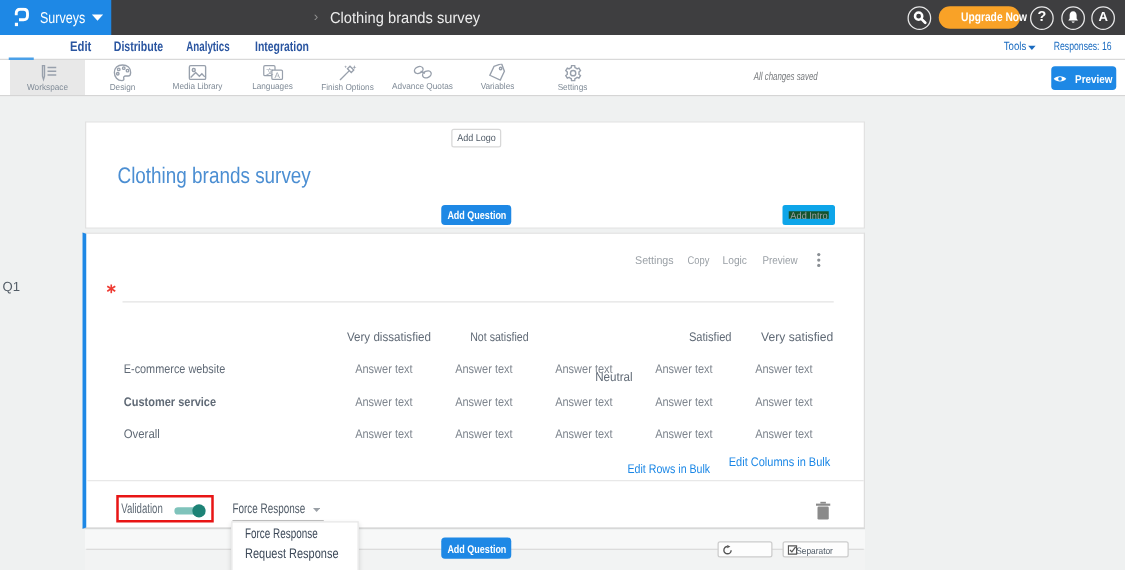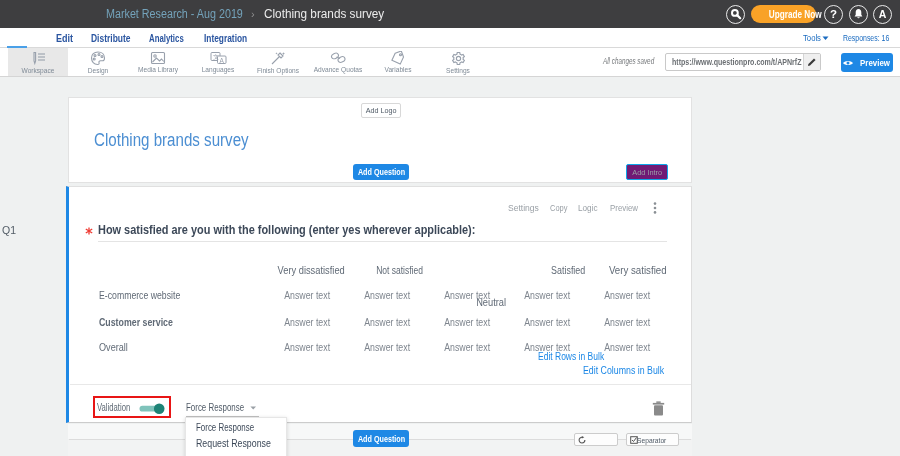--- a/index.html
+++ b/index.html
@@ -33,33 +33,33 @@
 #urlpencil { width:17px; height:16px; background:#efefef; border-left:1px solid #d5d5d5; display:flex; align-items:center; justify-content:center; }
 #previewbtn { left:841px; top:53px; width:52px; height:19px; background:#1e88e5; border-radius:3px; color:#fff; font-size:9px; font-weight:bold; display:flex; align-items:center; justify-content:center; gap:4px; }
 
 
 #q1lbl { left:2px; top:223.5px; font-size:10.5px; color:#525c66; }
 
 #titlecard { left:68px; top:97px; width:624px; height:86px; background:#fff; border:1px solid #e2e2e2; }
 #addlogo { left:361px; top:103px; width:40px; height:15px; background:#fff; border:1px solid #d8d8d8; border-radius:2px; font-size:8px; color:#4f5a66; display:flex; align-items:center; justify-content:center; }
 #stitle { left:94px; top:130px; font-size:18px; color:#4b8ed2; }
 #addq1 { left:353px; top:164px; width:56px; height:16px; background:#1e88e5; border-radius:3px; color:#fff; font-size:9px; font-weight:bold; display:flex; align-items:center; justify-content:center; }
-#addintro { left:626px; top:164px; width:42px; height:16px; background:#701a75; border:1px solid #0ea5e9; border-radius:2px; font-size:8px; color:#9aa0a8; display:flex; align-items:center; justify-content:center; }
+#addintro { left:626px; top:164px; width:42px; height:16px; background:#14532d; border:5px solid #0ea5e9; border-radius:2px; font-size:8px; color:#9aa0a8; display:flex; align-items:center; justify-content:center; }
 
 #qblock { left:66px; top:186px; width:626px; height:237px; background:#fff; border-top:1px solid #e0e0e0; border-right:1px solid #ddd; border-bottom:1px solid #ccc; border-left:3px solid #1e88e5; }
 .qhdr { position:absolute; top:202.5px; font-size:9px; color:#9aa0a6; }
 #qdots { left:653px; top:202px; }
 #qtext { left:98px; top:221.5px; font-size:13.5px; font-weight:bold; color:#3c4858; }
 #qunderline { left:98px; top:241px; width:569px; height:1px; background:#e4e4e4; }
 
 .th { position:absolute; top:264.5px; width:80px; text-align:right; font-size:10px; color:#606a76; }
 .rowlbl { position:absolute; left:99px; font-size:10px; color:#606a76; }
 .ans { position:absolute; width:80px; text-align:center; font-size:10px; color:#7e858e; }
 #addrowlinks { left:98px; top:365px; font-size:10px; color:#1b87e6; }
-#editrows { left:502px; top:351px; font-size:10px; color:#1b87e6;margin-left:36px; }
+#editrows { left:502px; top:370px; font-size:10px; color:#1b87e6; }
 #editcols { left:583px; top:365px; font-size:10px; color:#1b87e6; }
 #vsep { left:70px; top:384px; width:621px; height:1px; background:#e8e8e8; }
 
 #redbox { left:93px; top:396px; width:77.5px; height:22px; border:2.5px solid #e81515; }
 #valtxt { left:97px; top:401px; font-size:11px; color:#5f6a75; }
 #forcetxt { left:186px; top:401px; font-size:11px; color:#4f5a66; }
 #forceline { left:186px; top:415.5px; width:73px; height:1px; background:#c0c0c0; }
 
 #bottomstrip { left:68px; top:424px; width:624px; height:15px; background:#f7f8f8; }
 #bottomstrip2 { left:68px; top:440px; width:624px; height:16px; background:#f2f3f3; }
@@ -70,21 +70,30 @@
 #separator { left:626px; width:53px; }
 
 #dropdown { left:185px; top:417px; width:102px; height:45px; background:#fff; border:1px solid #e6e6e6; box-shadow:0 1px 4px rgba(0,0,0,.15); }
 .dditem { position:absolute; left:196px; font-size:11px; color:#3c4858; }
 </style>
 </head>
 <body>
 <div id="root">
 
   <div class="abs" id="topbar"></div>
-  <div class="abs" style="left:106px; top:7px; font-size:12.5px; color:#74a3bb;"><span class="cx" style="transform:scaleX(0.86);">Market Research - Aug 2019</span></div>
+  <div class="abs" id="pblock">
+    <svg width="15" height="17" viewBox="0 0 15 17" style="margin-left:10px;">
+      <path d="M3 6.2 L3 4.6 Q3 1.4 6.2 1.4 L8.8 1.4 Q12 1.4 12 4.6 L12 6.6 Q12 9.8 8.8 9.8 L5.2 9.8" fill="none" stroke="#fff" stroke-width="2.3"></path>
+      <rect x="1.9" y="12.2" width="2.5" height="2.7" fill="#fff"></rect>
+    </svg>
+    <span style="color:#fff; font-size:12.5px; margin-left:7px;"><span class="cx" style="transform:scaleX(0.8);">Surveys</span></span>
+    <svg width="10" height="6" viewBox="0 0 10 6" style="position:absolute; left:73px; top:11px;">
+        <path d="M0.5 0.5 L9.5 0.5 L5 5.5 Z" fill="#fff"></path>
+      </svg>
+  </div>
   <div class="abs" style="left:251px; top:8px; font-size:11px; color:#909090;">›</div>
   <div class="abs" style="left:264px; top:7px; font-size:12.5px; color:#ececec;"><span class="cx" style="transform:scaleX(0.94);">Clothing brands survey</span></div>
   <div class="circ" style="left:726px;">
     <svg width="12" height="12" viewBox="0 0 12 12">
         <circle cx="4.9" cy="4.9" r="2.9" fill="none" stroke="#fff" stroke-width="2"></circle>
         <line x1="7.1" y1="7.1" x2="10.2" y2="10.2" stroke="#fff" stroke-width="2.2" stroke-linecap="round"></line>
       </svg>
   </div>
   <div class="abs" id="upgrade">
       <span class="cc" style="transform:scaleX(0.82);">Upgrade Now</span>
@@ -172,28 +181,20 @@
     <span class="lbl">Variables</span>
   </div>
   <div class="tool" style="left:428px;">
     <svg width="15" height="15" viewBox="0 0 24 24" fill="none" stroke="#98a0ac" stroke-width="1.8">
       <circle cx="12" cy="12" r="3.4"></circle>
       <path d="M19.4 13.5 a7.8 7.8 0 0 0 0 -3 l2 -1.6 -2 -3.4 -2.4 1 a7.8 7.8 0 0 0 -2.6 -1.5 l-0.4 -2.6 h-4 l-0.4 2.6 a7.8 7.8 0 0 0 -2.6 1.5 l-2.4 -1 -2 3.4 2 1.6 a7.8 7.8 0 0 0 0 3 l-2 1.6 2 3.4 2.4 -1 a7.8 7.8 0 0 0 2.6 1.5 l0.4 2.6 h4 l0.4 -2.6 a7.8 7.8 0 0 0 2.6 -1.5 l2.4 1 2 -3.4 Z"></path>
     </svg>
     <span class="lbl">Settings</span>
   </div>
   <div class="abs" id="savedtxt"><span class="cx" style="transform:scaleX(0.70);">All changes saved</span></div>
-  <div class="abs" id="urlbox">
-    <span class="urltxt"><span class="cx" style="transform:scaleX(0.83);">https://www.questionpro.com/t/APNrfZ</span></span>
-    <span id="urlpencil">
-      <svg width="10" height="10" viewBox="0 0 10 10">
-          <path d="M1 9 L1.4 7 L7 1.4 L8.6 3 L3 8.6 Z" fill="#3a3a3a" stroke="none"></path>
-        </svg>
-    </span>
-  </div>
   <div class="abs" id="previewbtn">
     <svg width="12" height="8" viewBox="0 0 12 8">
         <path d="M1 4 C3 1.2 9 1.2 11 4 C9 6.8 3 6.8 1 4 Z" fill="#fff"></path>
         <circle cx="6" cy="4" r="1.5" fill="#1e88e5"></circle>
       </svg>
     <span class="cc" style="transform:scaleX(0.88);">Preview</span>
   </div>
 
   <div class="abs" id="q1lbl">Q1</div>
 
@@ -219,21 +220,20 @@
       <circle cx="2" cy="6" r="1.3" fill="#8a8f94"></circle>
       <circle cx="2" cy="10.4" r="1.3" fill="#8a8f94"></circle>
     </svg>
   <svg class="abs" style="left:84.5px; top:227px;" width="8" height="8" viewBox="0 0 8 8">
       <g stroke="#ee3b33" stroke-width="1.3">
         <line x1="4" y1="0.5" x2="4" y2="7.5"></line>
         <line x1="0.8" y1="2" x2="7.2" y2="6"></line>
         <line x1="7.2" y1="2" x2="0.8" y2="6"></line>
       </g>
     </svg>
-  <div class="abs" id="qtext"><span class="cx" style="transform:scaleX(0.81);">How satisfied are you with the following (enter yes wherever applicable):</span></div>
   <div class="abs" id="qunderline"></div>
 
   <div class="th" style="left:267px;"><span class="cc" style="transform:scaleX(0.93);">Very dissatisfied</span></div>
   <div class="th" style="left:347px;"><span class="cc" style="transform:scaleX(0.85);">Not satisfied</span></div>
   <div class="th" style="left:427px;margin-top:32px;"><span class="cc" style="transform:scaleX(0.93);">Neutral</span></div>
   <div class="th" style="left:507px;"><span class="cc" style="transform:scaleX(0.89);">Satisfied</span></div>
   <div class="th" style="left:587px;"><span class="cc" style="transform:scaleX(0.97);">Very satisfied</span></div>
 
   <div class="rowlbl" style="top:290px;"><span class="cx" style="transform:scaleX(0.87);">E-commerce website</span></div>
   <div class="rowlbl" style="top:316.5px;font-weight:bold;"><span class="cx" style="transform:scaleX(0.88);">Customer service</span></div>

